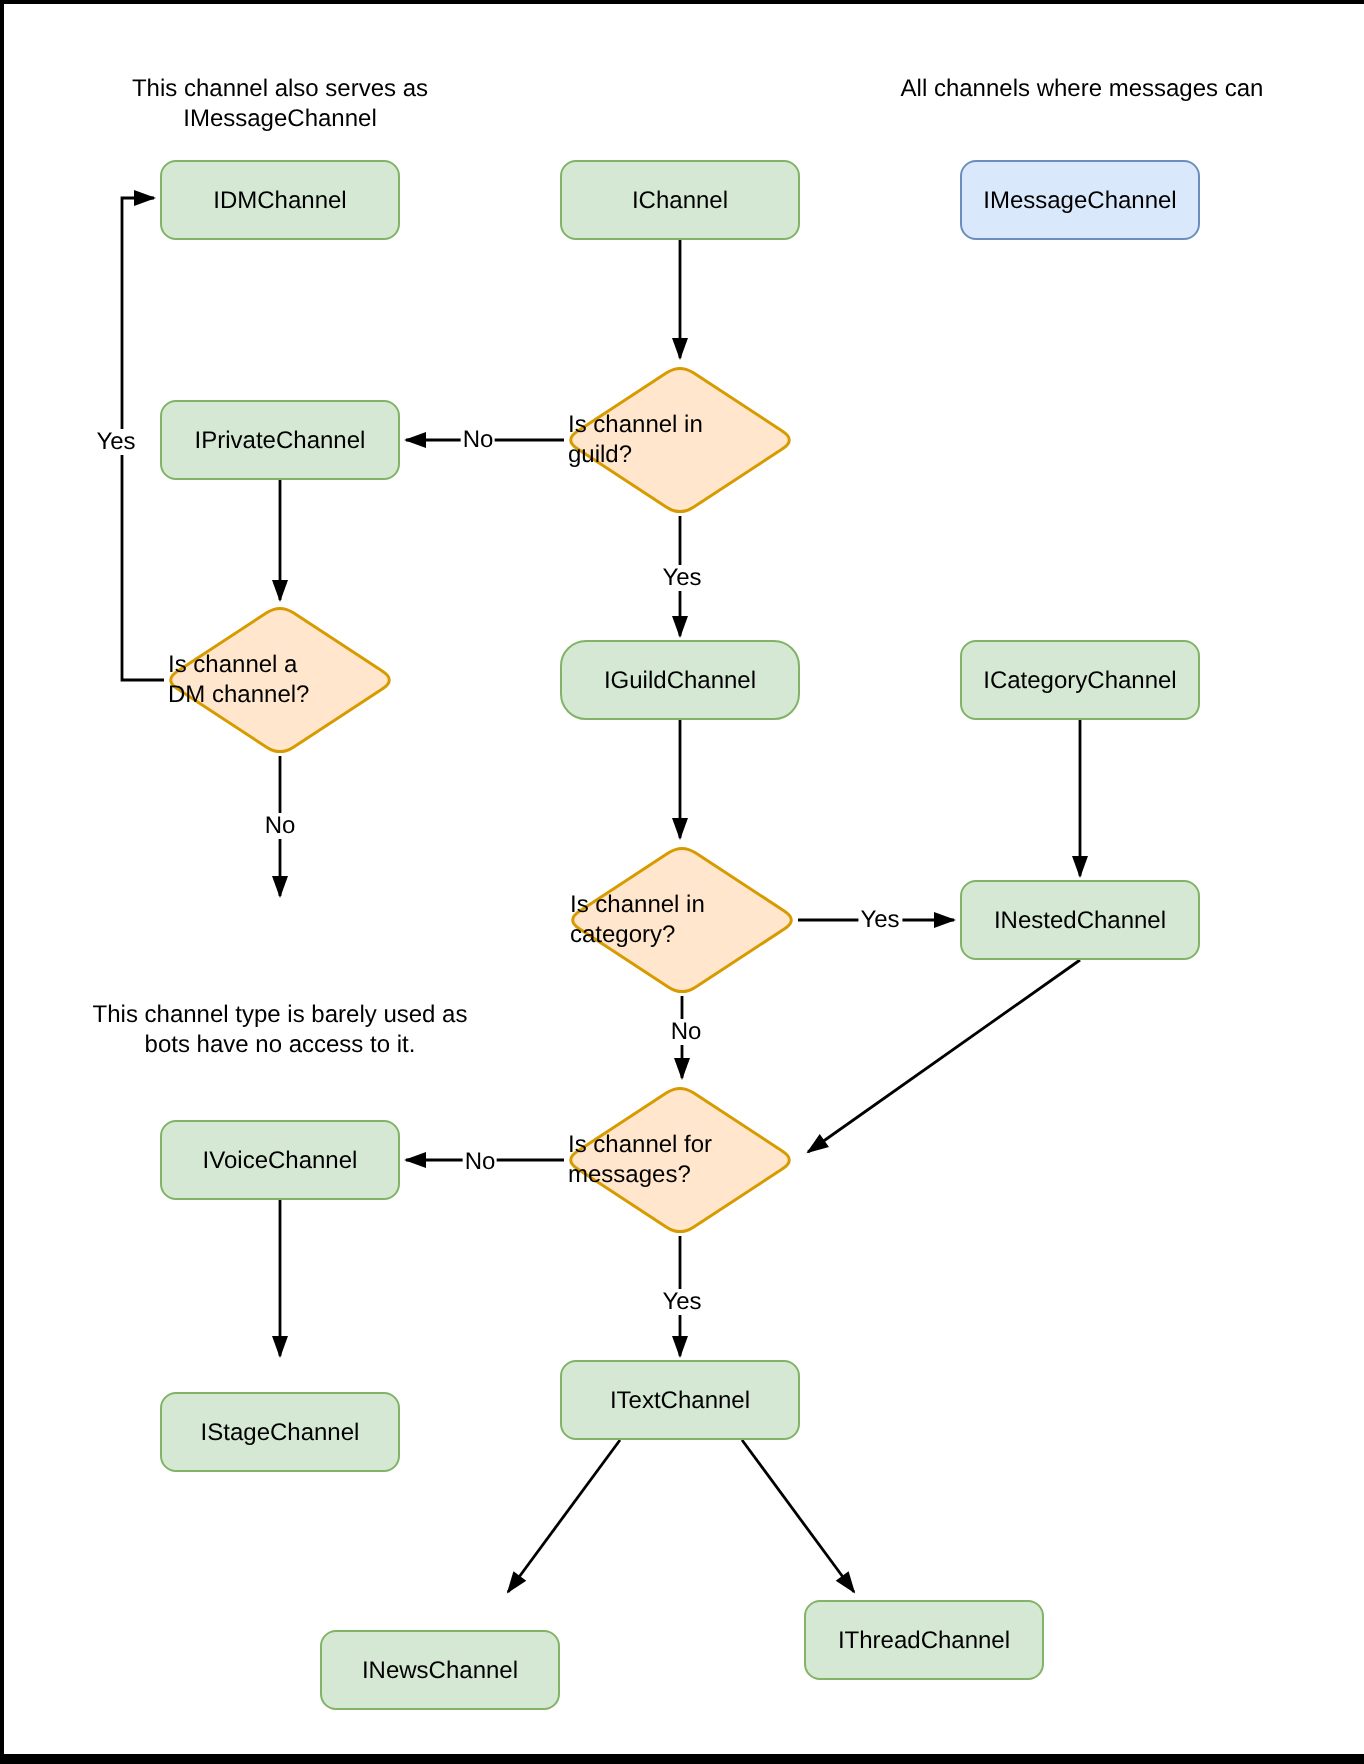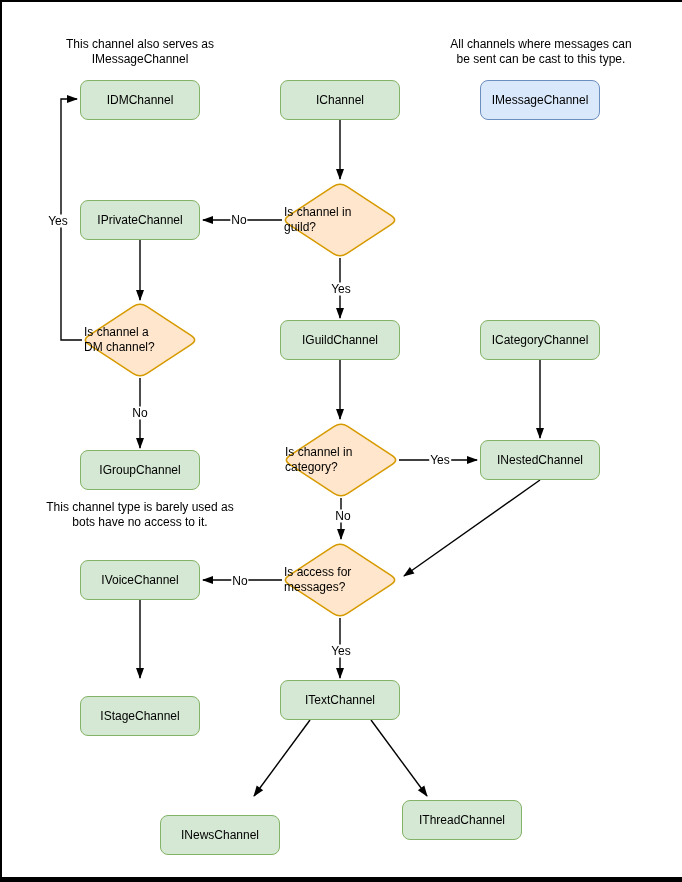--- a/index.html
+++ b/index.html
@@ -108,55 +108,53 @@
       <use href="#diam" transform="translate(340,580)"></use>
     </g>
   </svg>
 
   <div class="note" style="left:140px; top:37px;">
     <div>This channel also serves as</div>
     <div>IMessageChannel</div>
   </div>
   <div class="note" style="left:541px; top:37px;">
     <div>All channels where messages can</div>
-    <div>be sent can be cast to this type.</div>
   </div>
   <div class="note" style="left:140px; top:500px;">
     <div>This channel type is barely used as</div>
     <div>bots have no access to it.</div>
   </div>
 
   <div class="node green" style="left:80px; top:80px;">IDMChannel</div>
   <div class="node green" style="left:280px; top:80px;">IChannel</div>
   <div class="node blue" style="left:480px; top:80px;">IMessageChannel</div>
   <div class="node green" style="left:80px; top:200px;">IPrivateChannel</div>
-  <div class="node green" style="left:280px; top:320px;">IGuildChannel</div>
+  <div class="node green" style="left:280px; top:320px;border-radius:13px;">IGuildChannel</div>
   <div class="node green" style="left:480px; top:320px;">ICategoryChannel</div>
-  <div class="node green" style="left:80px; top:450px;">IGroupChannel</div>
   <div class="node green" style="left:480px; top:440px;">INestedChannel</div>
   <div class="node green" style="left:80px; top:560px;">IVoiceChannel</div>
   <div class="node green" style="left:80px; top:680px;margin-top:16px;">IStageChannel</div>
   <div class="node green" style="left:280px; top:680px;">ITextChannel</div>
   <div class="node green" style="left:160px; top:815px;">INewsChannel</div>
   <div class="node green" style="left:402px; top:800px;">IThreadChannel</div>
 
   <div class="diamond-label" style="left:340px; top:220px;">
     <div>Is channel in</div>
     <div>guild?</div>
   </div>
   <div class="diamond-label" style="left:140px; top:340px;">
     <div>Is channel a</div>
     <div>DM channel?</div>
   </div>
   <div class="diamond-label" style="left:341px; top:460px;">
     <div>Is channel in</div>
     <div>category?</div>
   </div>
   <div class="diamond-label" style="left:340px; top:580px;">
-    <div>Is access for</div>
+    <div>Is channel for</div>
     <div>messages?</div>
   </div>
 
   <div class="edge-label" style="left:239px; top:220px;">No</div>
   <div class="edge-label" style="left:341px; top:289px;">Yes</div>
   <div class="edge-label" style="left:58px; top:221px;">Yes</div>
   <div class="edge-label" style="left:140px; top:413px;">No</div>
   <div class="edge-label" style="left:440px; top:460px;">Yes</div>
   <div class="edge-label" style="left:343px; top:516px;">No</div>
   <div class="edge-label" style="left:240px; top:581px;">No</div>

